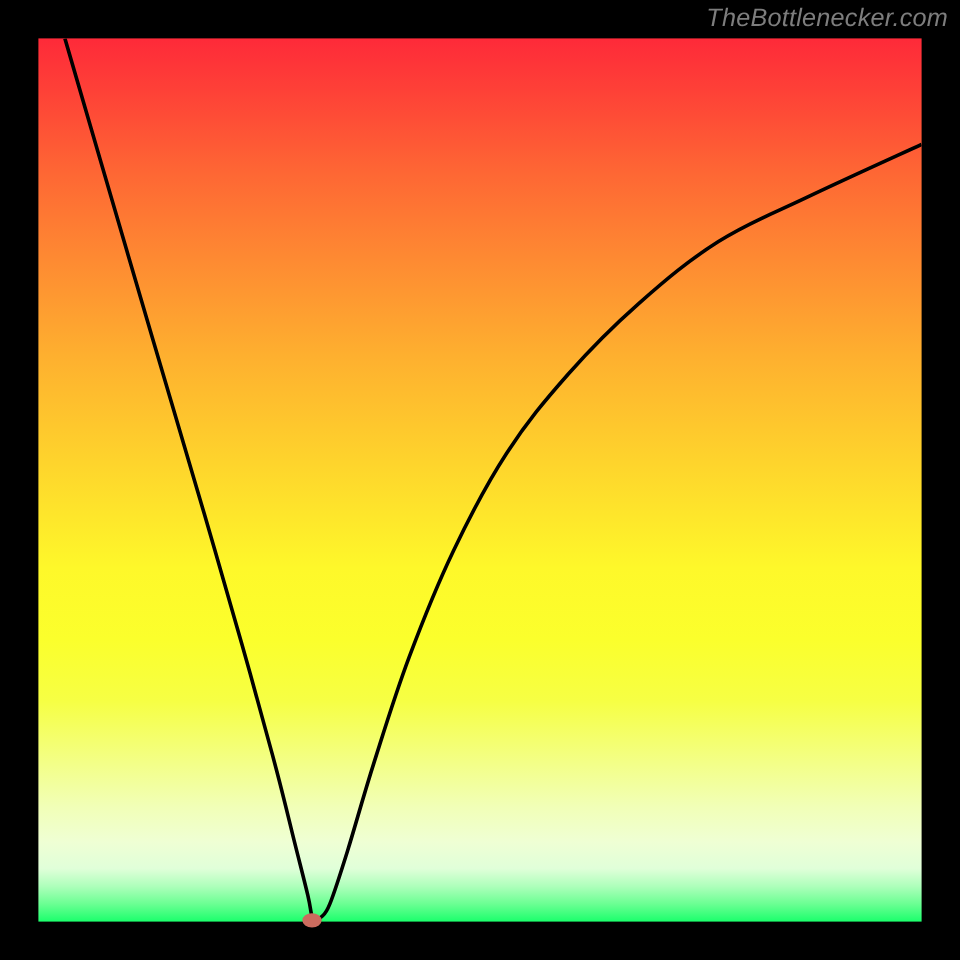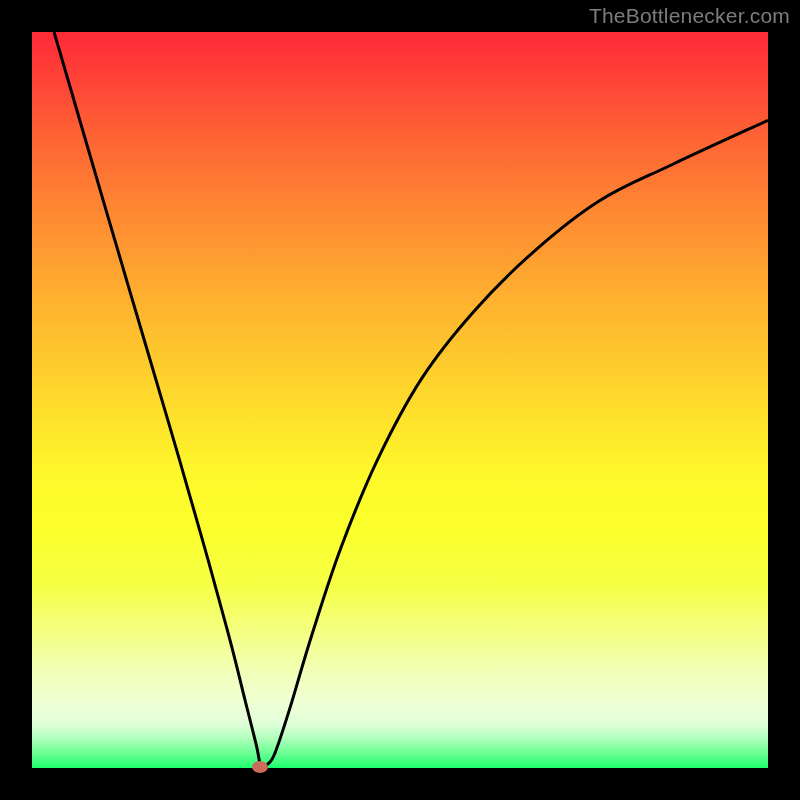--- a/index.html
+++ b/index.html
@@ -11,20 +11,21 @@
     overflow: hidden;
     font-family: Arial, Helvetica, sans-serif;
   }
   .frame {
     position: absolute;
     left: 0;
     top: 0;
     width: 800px;
     height: 800px;
     background: #000;
+    font-style: italic;
   }
   .plot-area {
     position: absolute;
     left: 32px;
     top: 32px;
     width: 736px;
     height: 736px;
     background: linear-gradient(to bottom,
       #fe2a39 0%,
       #fe4137 6%,

